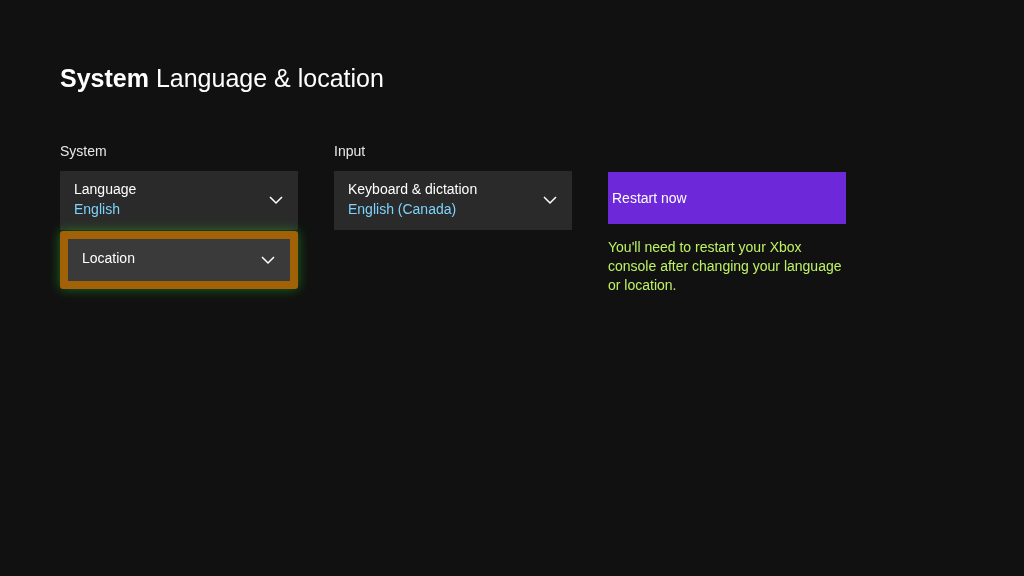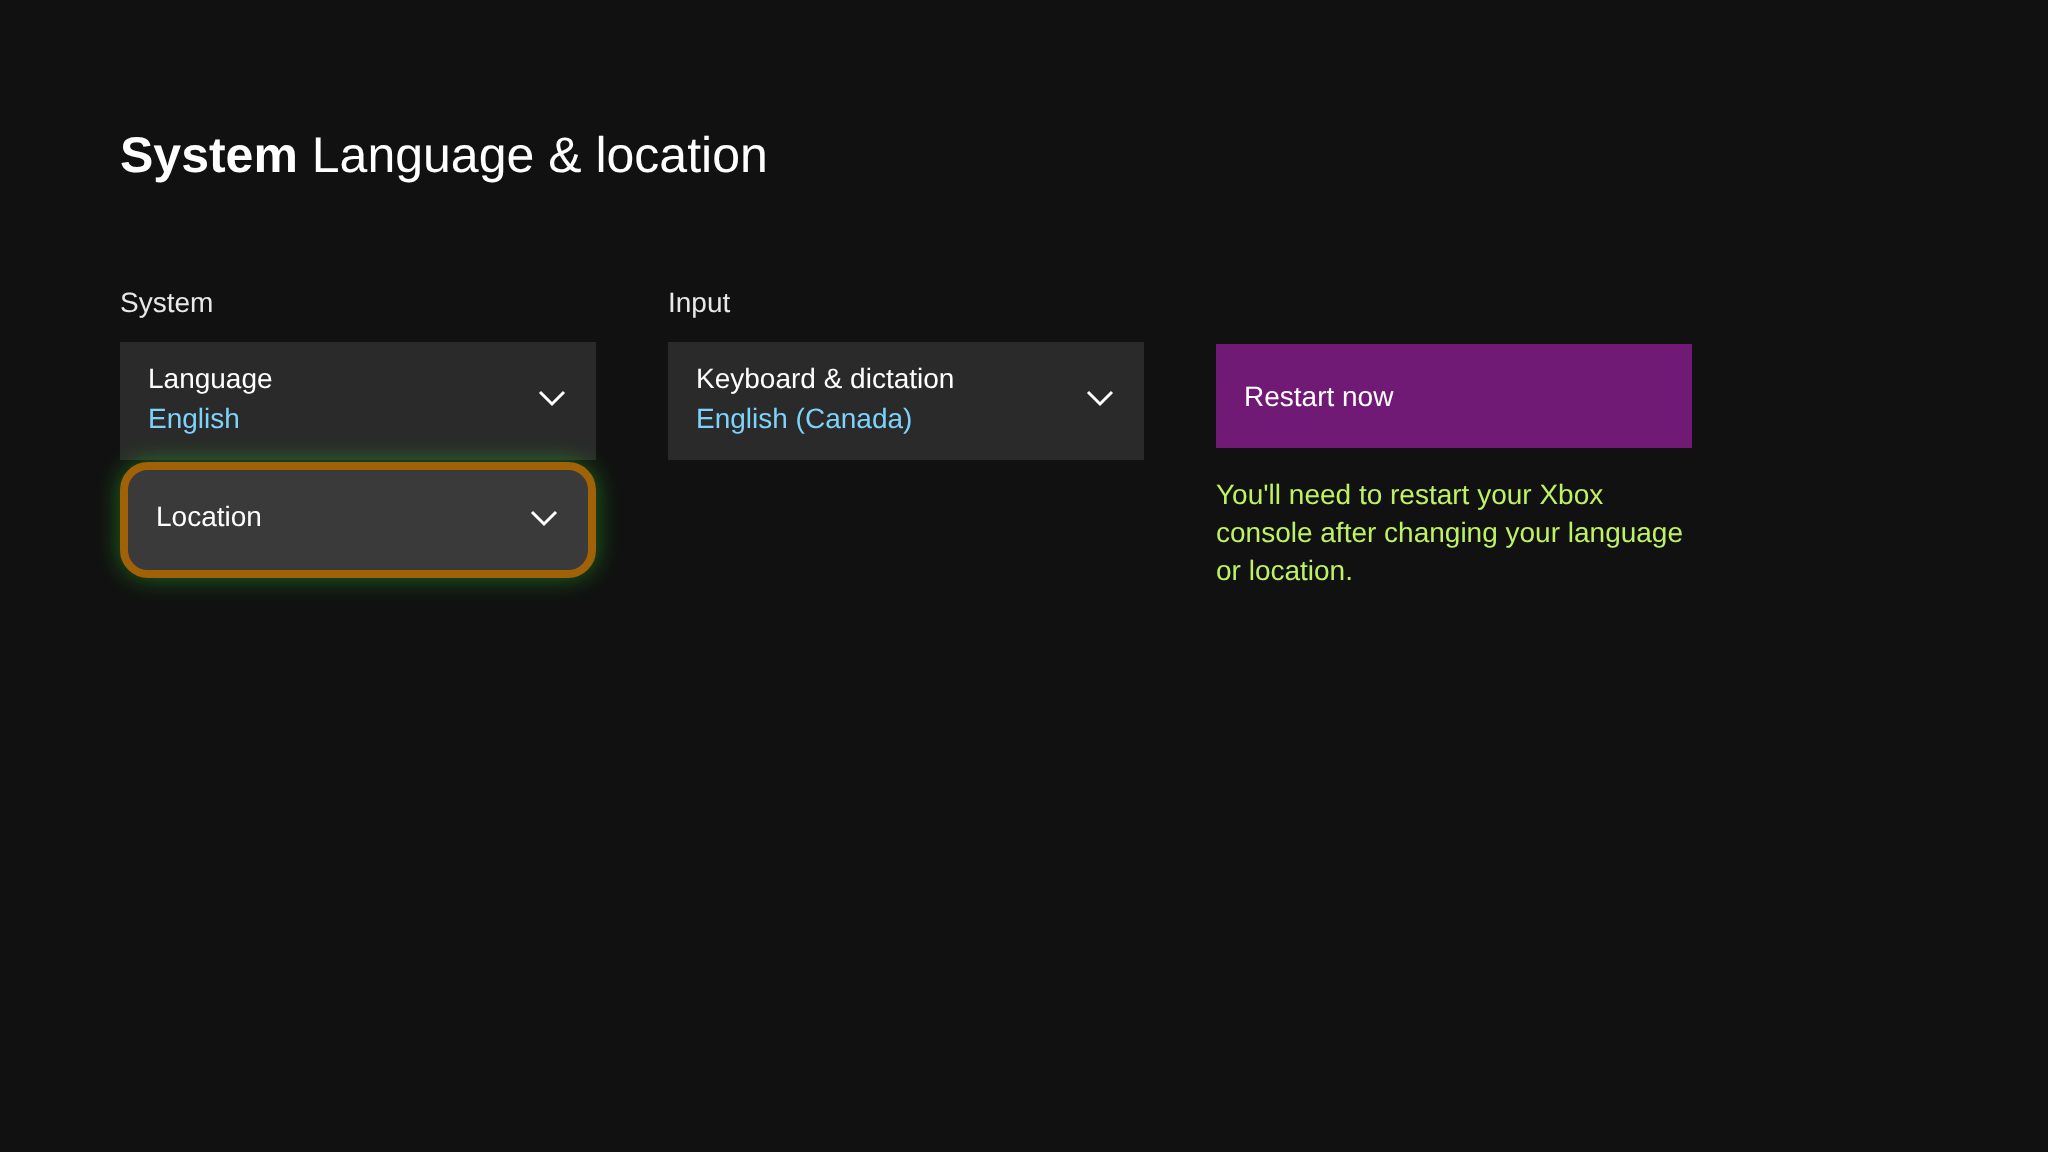--- a/index.html
+++ b/index.html
@@ -83,29 +83,29 @@
     }
     .dropdown-chevron svg {
       width: 16px;
       height: 10px;
       stroke: #ffffff;
       stroke-width: 1.5;
       fill: none;
     }
     .dropdown.selected {
       background: #3a3a3a;
-      border: 4px solid #a16207;
-      border-radius: 14px;
+      border: 8px solid #a16207;
+      border-radius: 3px;
       box-shadow: 0 0 12px rgba(43, 216, 43, 0.45);
       padding: 9px 14px 10px 14px;
       min-height: 58px;
     }
     .button {
-      background: #701a75;
-      padding: 18px 14px;
+      background: #6d28d9;
+      padding: 18px 4px;
       margin-bottom: 14px;
       cursor: pointer;
     }
     .button-label {
       font-size: 14px;
       color: #ffffff;
     }
     .info-text {
       font-size: 14px;
       color: #bef264;

